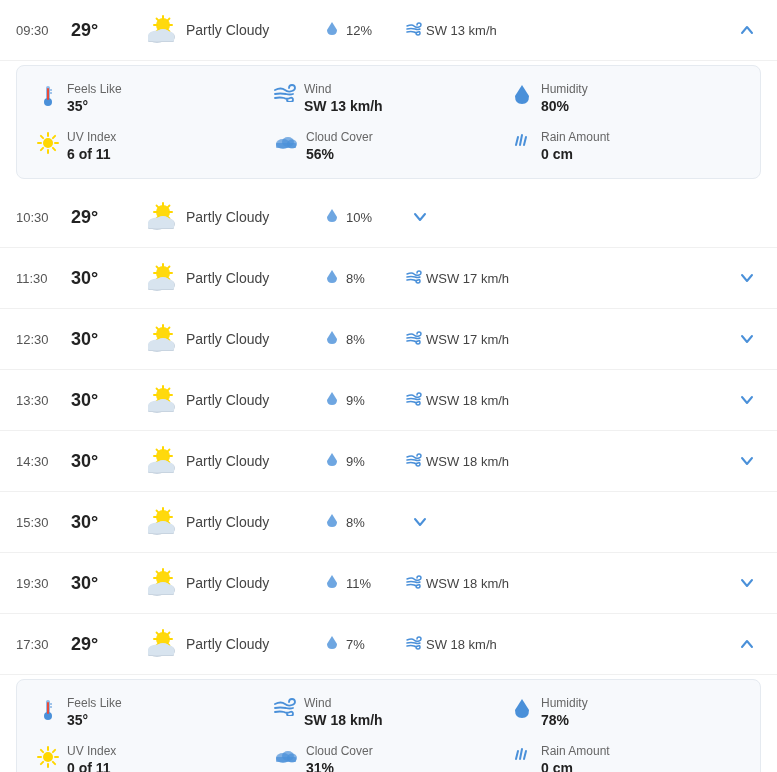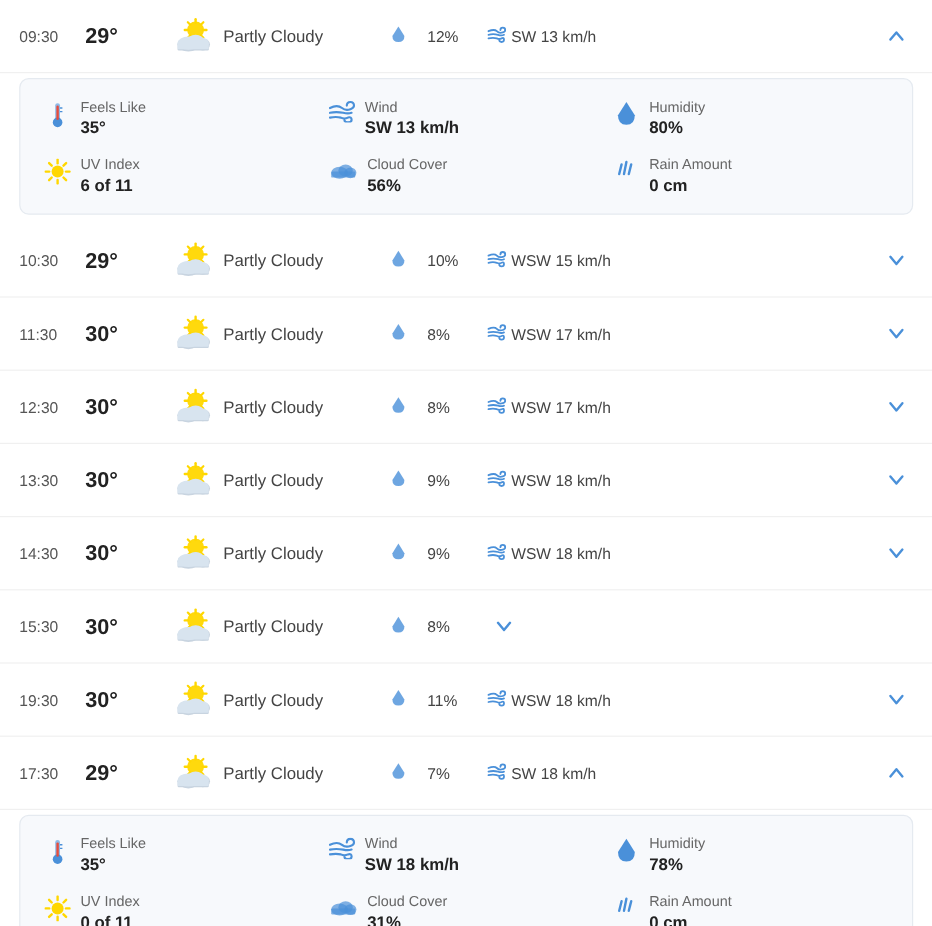--- a/index.html
+++ b/index.html
@@ -35,21 +35,21 @@
     }
     .col-condition {
       width: 140px;
       color: #444;
       font-size: 14px;
     }
     .col-precip {
       width: 80px;
       display: flex;
       align-items: center;
-      gap: 18px;
+      gap: 8px;
       color: #444;
       font-size: 13px;
     }
     .col-wind {
       flex: 1;
       display: flex;
       align-items: center;
       gap: 4px;
       color: #444;
       font-size: 13px;
@@ -249,28 +249,20 @@
     <rect x="5" y="23.5" width="26" height="5.5" fill="#d8e4ef" rx="1"></rect>
   </svg>
       </div>
     <div class="col-condition">Partly Cloudy</div>
     <div class="col-precip">
       <span><svg width="12" height="16" viewBox="0 0 12 16" xmlns="http://www.w3.org/2000/svg">
     <path d="M6 1 L1 9 Q1 14 6 14 Q11 14 11 9 Z" fill="#4a90d9" opacity="0.8"></path>
   </svg></span>
       <span>10%</span>
     </div>
-    <div class="col-wind">
-      <span><svg width="16" height="16" viewBox="0 0 16 16" xmlns="http://www.w3.org/2000/svg">
-    <path d="M1 5 Q6 3 8 5 Q10 7 13 6 Q15 5.5 15 4 Q15 2 13 2 Q11 2 11 4" fill="none" stroke="#4a90d9" stroke-width="1.5" stroke-linecap="round"></path>
-    <path d="M1 8 Q5 7 9 8 Q12 9 14 8" fill="none" stroke="#4a90d9" stroke-width="1.5" stroke-linecap="round"></path>
-    <path d="M1 11 Q5 10 8 11 Q10 12 12 11 Q14 10 14 12 Q14 14 12 14 Q10 14 10 12" fill="none" stroke="#4a90d9" stroke-width="1.5" stroke-linecap="round"></path>
-  </svg></span>
-      <span>WSW 15 km/h</span>
-    </div>
     <div class="col-chevron">
       <svg width="14" height="14" viewBox="0 0 14 14" xmlns="http://www.w3.org/2000/svg">
     <polyline points="2,4 7,10 12,4" fill="none" stroke="#4a90d9" stroke-width="2" stroke-linecap="round" stroke-linejoin="round"></polyline>
   </svg>
     </div>
   </div>
     <div class="hourly-row">
     <div class="col-time">11:30</div>
     <div class="col-temp">30°</div>
     <div class="col-icon">

